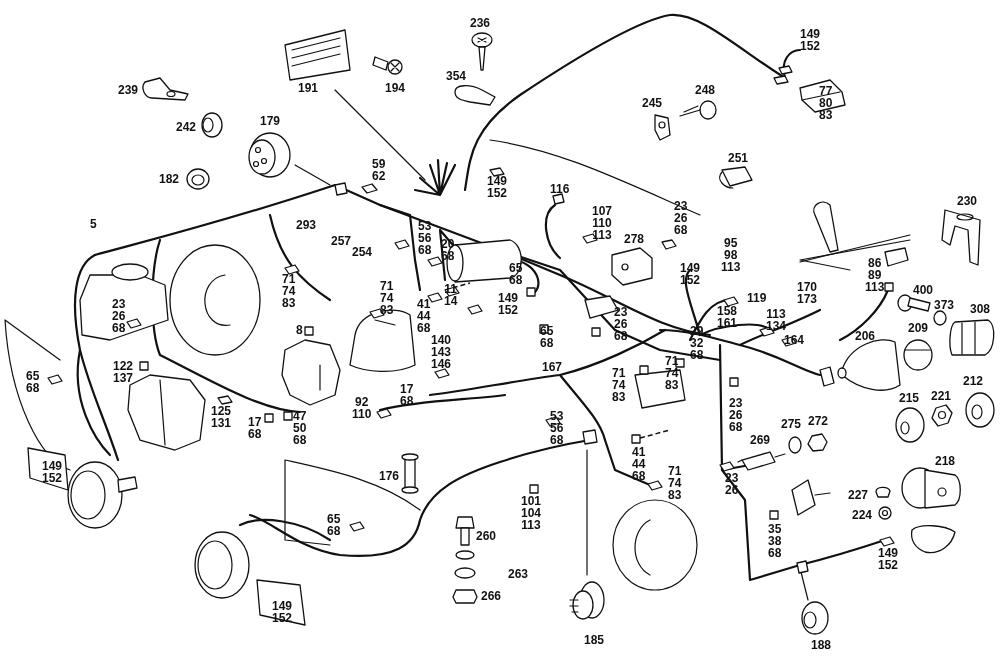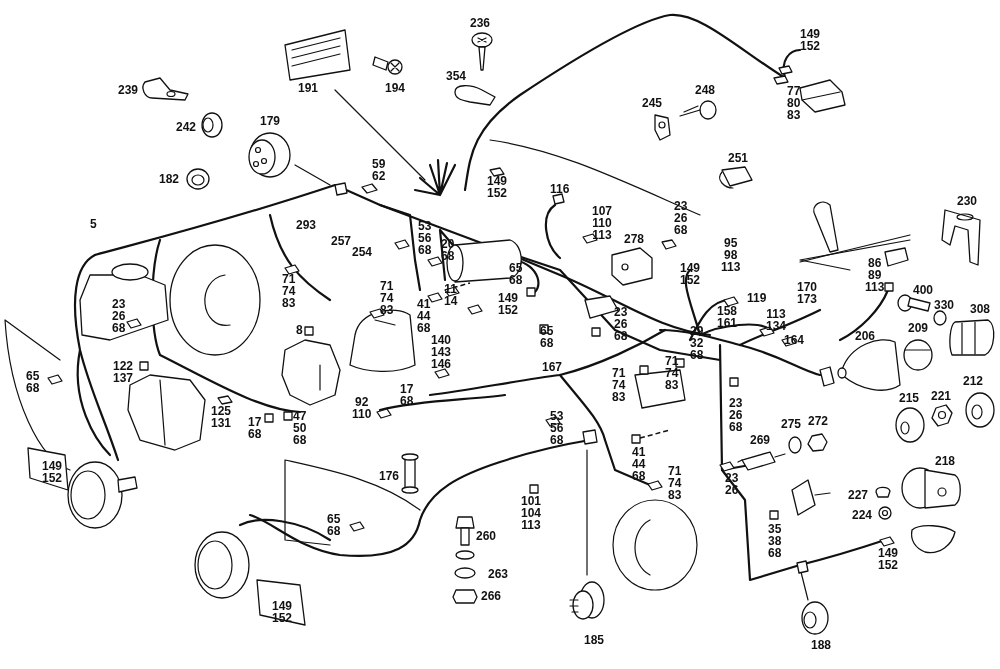--- a/index.html
+++ b/index.html
@@ -369,21 +369,21 @@
   <div class="lbl" style="left:470px;top:17px">236</div>
   <div class="lbl" style="left:298px;top:82px">191</div>
   <div class="lbl" style="left:385px;top:82px">194</div>
   <div class="lbl" style="left:446px;top:70px">354</div>
   <div class="lbl" style="left:118px;top:84px">239</div>
   <div class="lbl" style="left:176px;top:121px">242</div>
   <div class="lbl" style="left:260px;top:115px">179</div>
   <div class="lbl" style="left:159px;top:173px">182</div>
   <div class="lbl" style="left:800px;top:28px">149
 152</div>
-  <div class="lbl" style="left:787px;top:85px">77
+  <div class="lbl" style="left:819px;top:85px">77
 80
 83</div>
   <div class="lbl" style="left:642px;top:97px">245</div>
   <div class="lbl" style="left:695px;top:84px">248</div>
   <div class="lbl" style="left:728px;top:152px">251</div>
   <div class="lbl" style="left:957px;top:195px">230</div>
   <div class="lbl" style="left:372px;top:158px">59
 62</div>
   <div class="lbl" style="left:487px;top:175px">149
 152</div>
@@ -455,21 +455,21 @@
   <div class="lbl" style="left:747px;top:292px">119</div>
   <div class="lbl" style="left:766px;top:308px">113
 134</div>
   <div class="lbl" style="left:784px;top:334px">164</div>
   <div class="lbl" style="left:797px;top:281px">170
 173</div>
   <div class="lbl" style="left:865px;top:257px">86
 89
 113</div>
   <div class="lbl" style="left:913px;top:284px">400</div>
-  <div class="lbl" style="left:934px;top:299px">330</div>
+  <div class="lbl" style="left:934px;top:299px">373</div>
   <div class="lbl" style="left:970px;top:303px">308</div>
   <div class="lbl" style="left:908px;top:322px">209</div>
   <div class="lbl" style="left:855px;top:330px">206</div>
   <div class="lbl" style="left:400px;top:383px">17
 68</div>
   <div class="lbl" style="left:352px;top:396px">92
 110</div>
   <div class="lbl" style="left:211px;top:405px">125
 131</div>
   <div class="lbl" style="left:248px;top:416px">17
@@ -505,21 +505,21 @@
 26</div>
   <div class="lbl" style="left:935px;top:455px">218</div>
   <div class="lbl" style="left:848px;top:489px">227</div>
   <div class="lbl" style="left:852px;top:509px">224</div>
   <div class="lbl" style="left:768px;top:523px">35
 38
 68</div>
   <div class="lbl" style="left:327px;top:513px">65
 68</div>
   <div class="lbl" style="left:476px;top:530px">260</div>
-  <div class="lbl" style="left:488px;top:568px">263</div>
+  <div class="lbl" style="left:508px;top:568px">263</div>
   <div class="lbl" style="left:481px;top:590px">266</div>
   <div class="lbl" style="left:272px;top:600px">149
 152</div>
   <div class="lbl" style="left:878px;top:547px">149
 152</div>
   <div class="lbl" style="left:584px;top:634px">185</div>
   <div class="lbl" style="left:811px;top:639px">188</div>
 </div>
 
 </body></html>

